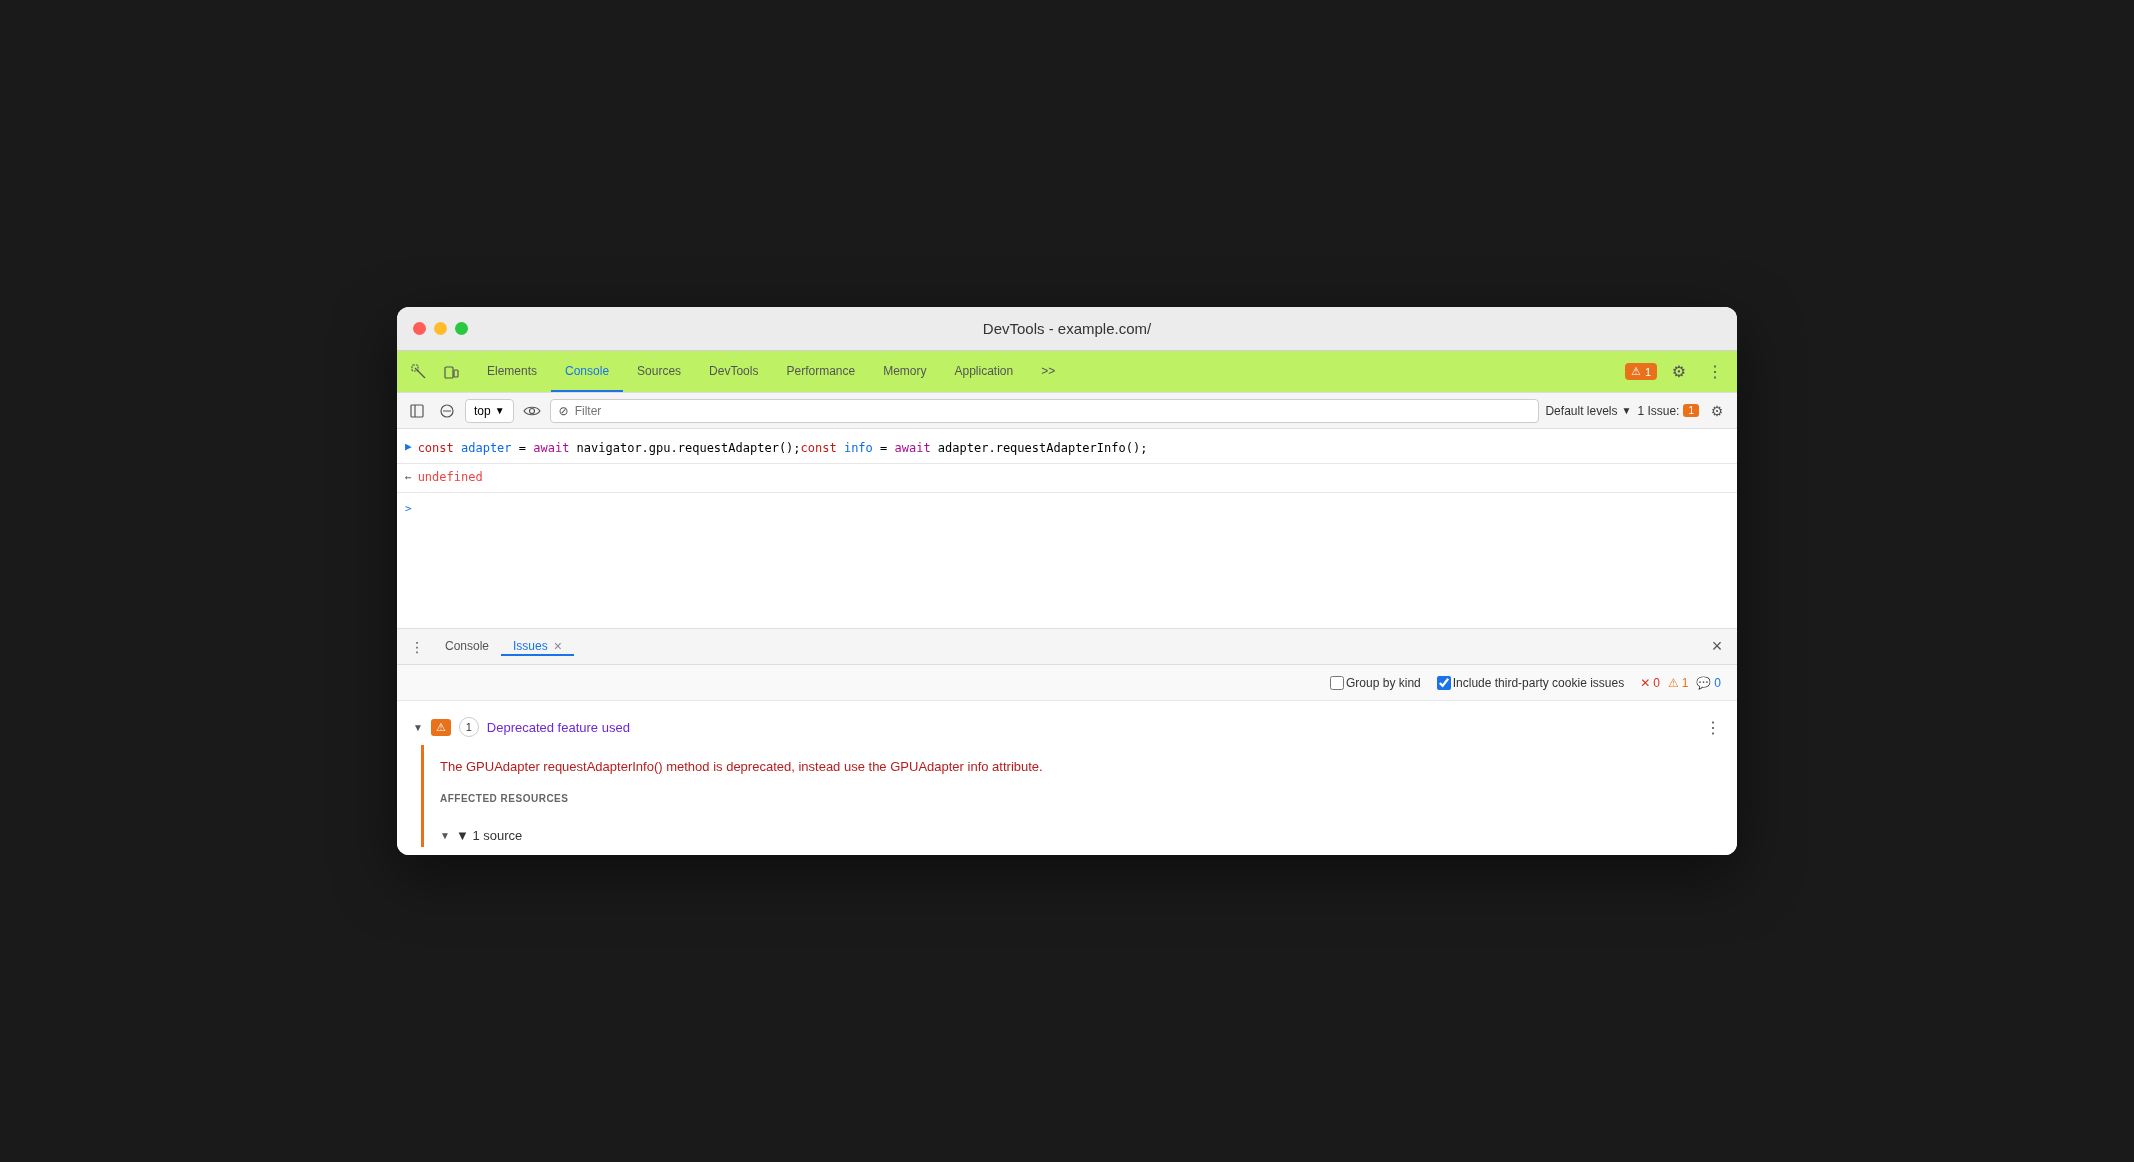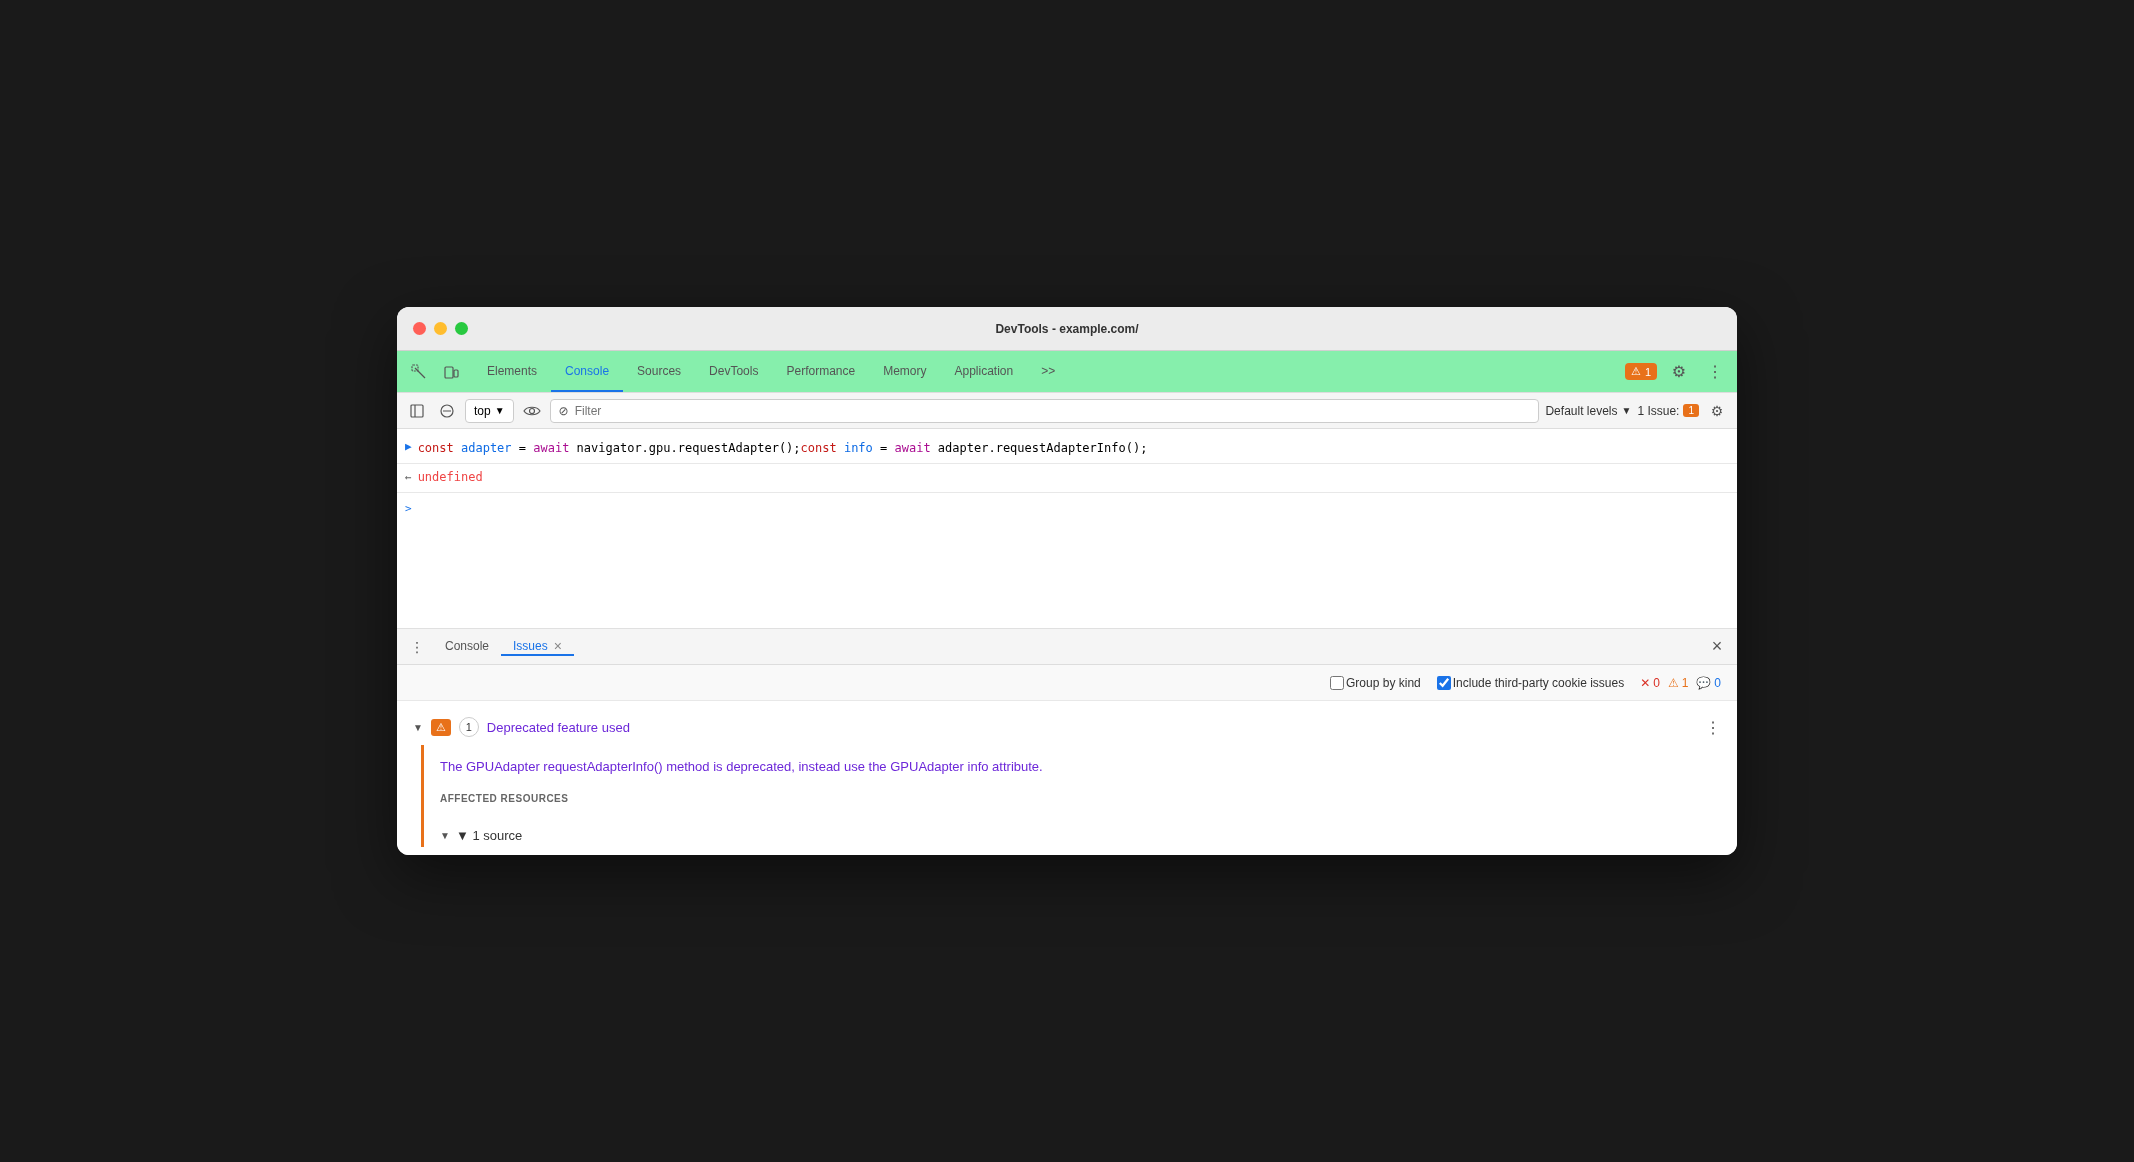--- a/index.html
+++ b/index.html
@@ -38,27 +38,27 @@
       width: 13px;
       height: 13px;
       border-radius: 50%;
       border: none;
       cursor: pointer;
     }
     .btn-close { background: #ff5f57; }
     .btn-min { background: #ffbd2e; }
     .btn-max { background: #28c940; }
     .titlebar-title {
-      font-size: 12px;
-      color: #333;
-      font-weight: 700;
+      font-size: 15px;
+      color: #333;
+      font-weight: 400;
     }
     
     .tabbar {
-      background: #86efac;
+      background: #bef264;
       height: 42px;
       display: flex;
       align-items: stretch;
       border-bottom: 1px solid #ddd;
       padding: 0 8px;
     }
     .tabbar-left {
       display: flex;
       align-items: center;
       gap: 4px;
@@ -372,21 +372,21 @@
       cursor: pointer;
       font-size: 16px;
     }
     .issue-body {
       border-left: 3px solid #e8711a;
       padding-left: 16px;
       margin-left: 8px;
     }
     .issue-desc {
       font-size: 13px;
-      color: #6d28d9;
+      color: #b91c1c;
       padding: 12px 0 8px;
       line-height: 1.5;
     }
     .affected-resources-label {
       font-size: 10px;
       font-weight: 600;
       color: #666;
       letter-spacing: 0.5px;
       text-transform: uppercase;
       margin: 8px 0;

